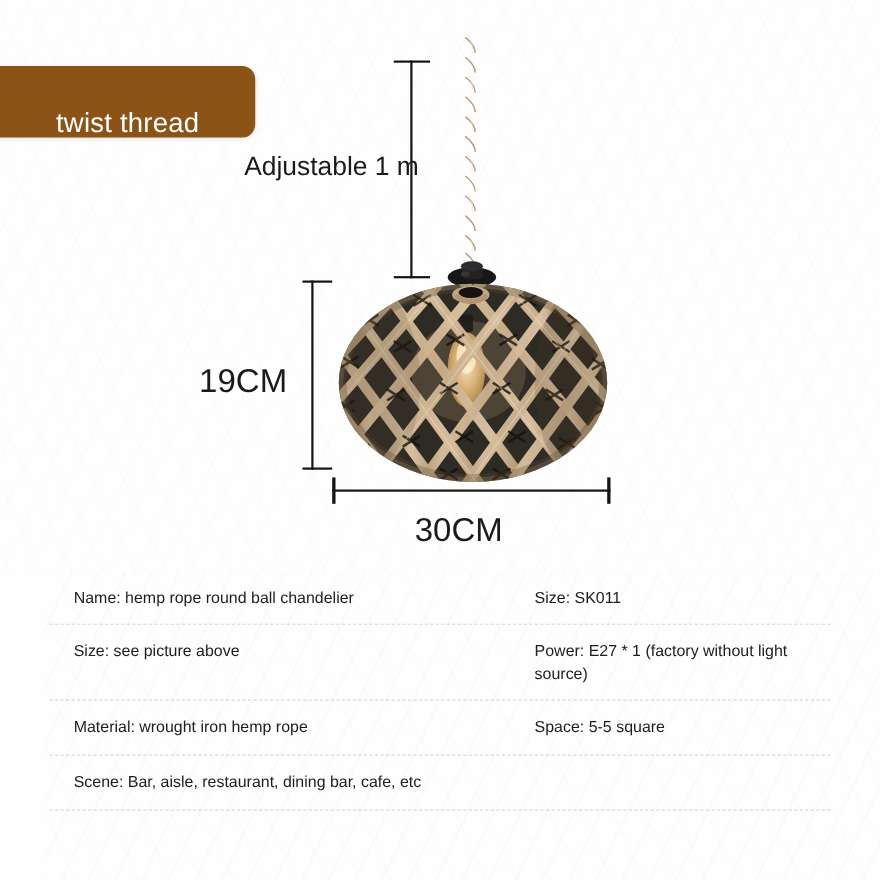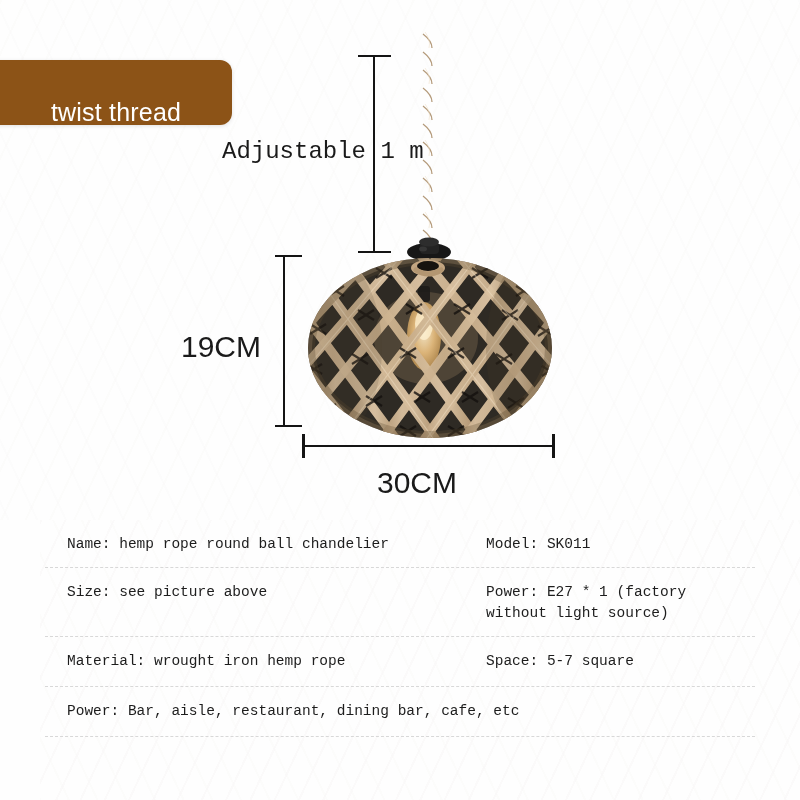--- a/index.html
+++ b/index.html
@@ -61,39 +61,38 @@
     background: #141414;
   }
   .cap-h { position: absolute; height: 2px; background: #141414; }
   .cap-v { position: absolute; width: 3px; background: #141414; }
 
   .dim-label {
     position: absolute;
     color: #1a1a1a;
     white-space: nowrap;
   }
-  #label-adjustable { left: 222px; top: 138px; font-size: 24px; font-family: Liberation Mono, monospace; }
+  #label-adjustable { left: 222px; top: 138px; font-size: 24px; }
   #label-19cm { left: 181px; top: 330px; font-size: 30px; }
   #label-30cm { left: 377px; top: 466px; font-size: 30px; }
 
   
   #lamp { position: absolute; left: 290px; top: 18px; width: 280px; height: 440px; }
 
   
   #spec-table {
     position: absolute;
     left: 45px; top: 520px;
     width: 710px;
   }
   .spec-row {
     position: relative;
     display: flex;
     align-items: flex-start;
     border-bottom: 1px dashed #d8d8d8;
-    font-family: Liberation Mono, monospace;
   }
   .spec-cell {
     font-size: 14.5px;
     color: #1d1d1d;
     line-height: 1.45;
     padding: 14px 4px 12px 22px;
   }
   .cell-left  { width: 425px; }
   .cell-right { width: 285px; padding-left: 16px; }
   .cell-full  { width: 710px; }
@@ -309,32 +308,32 @@
     <div class="cap-v" style="left:302px; top:434px; height:24px;"></div>
     <div class="dim-line-h" style="left:302px; top:445px; width:253px;"></div>
     <div class="cap-v" style="left:552px; top:434px; height:24px;"></div>
     <div class="dim-label" id="label-30cm">30CM</div>
   </div>
 
   <div id="spec-table">
 
     <div class="spec-row r1">
       <div class="spec-cell cell-left">Name: hemp rope round ball chandelier</div>
-      <div class="spec-cell cell-right">Model: SK011</div>
+      <div class="spec-cell cell-right">Size: SK011</div>
     </div>
 
     <div class="spec-row r2">
       <div class="spec-cell cell-left">Size: see picture above</div>
       <div class="spec-cell cell-right">Power: E27 * 1 (factory without light source)</div>
     </div>
 
     <div class="spec-row r3">
       <div class="spec-cell cell-left">Material: wrought iron hemp rope</div>
-      <div class="spec-cell cell-right">Space: 5-7 square</div>
+      <div class="spec-cell cell-right">Space: 5-5 square</div>
     </div>
 
     <div class="spec-row r4">
-      <div class="spec-cell cell-full">Power: Bar, aisle, restaurant, dining bar, cafe, etc</div>
+      <div class="spec-cell cell-full">Scene: Bar, aisle, restaurant, dining bar, cafe, etc</div>
     </div>
 
   </div>
 
 </div>
 
 </body></html>

